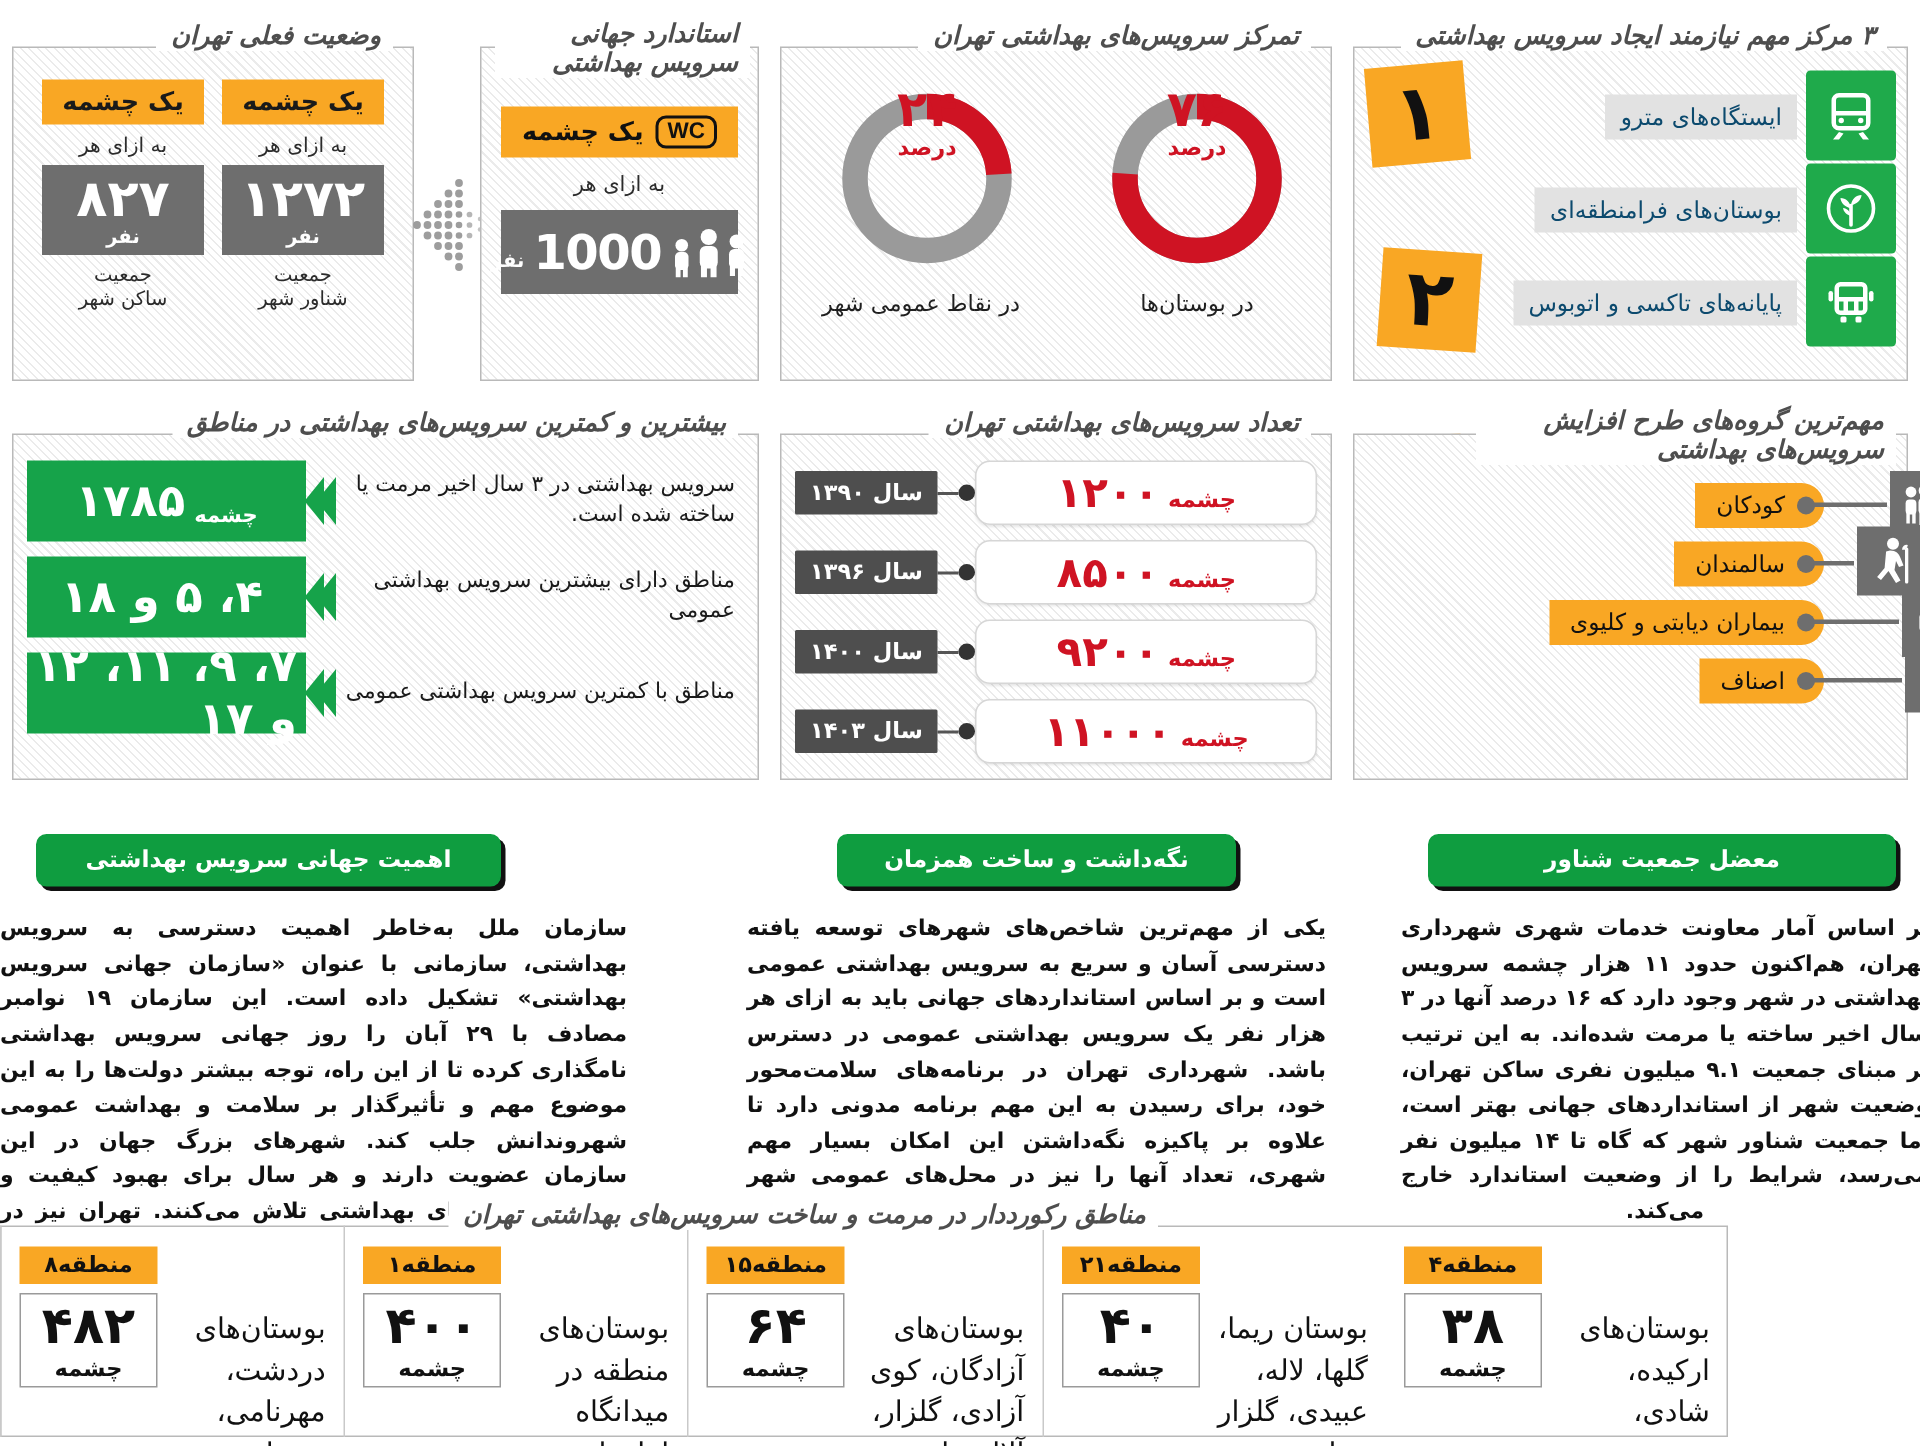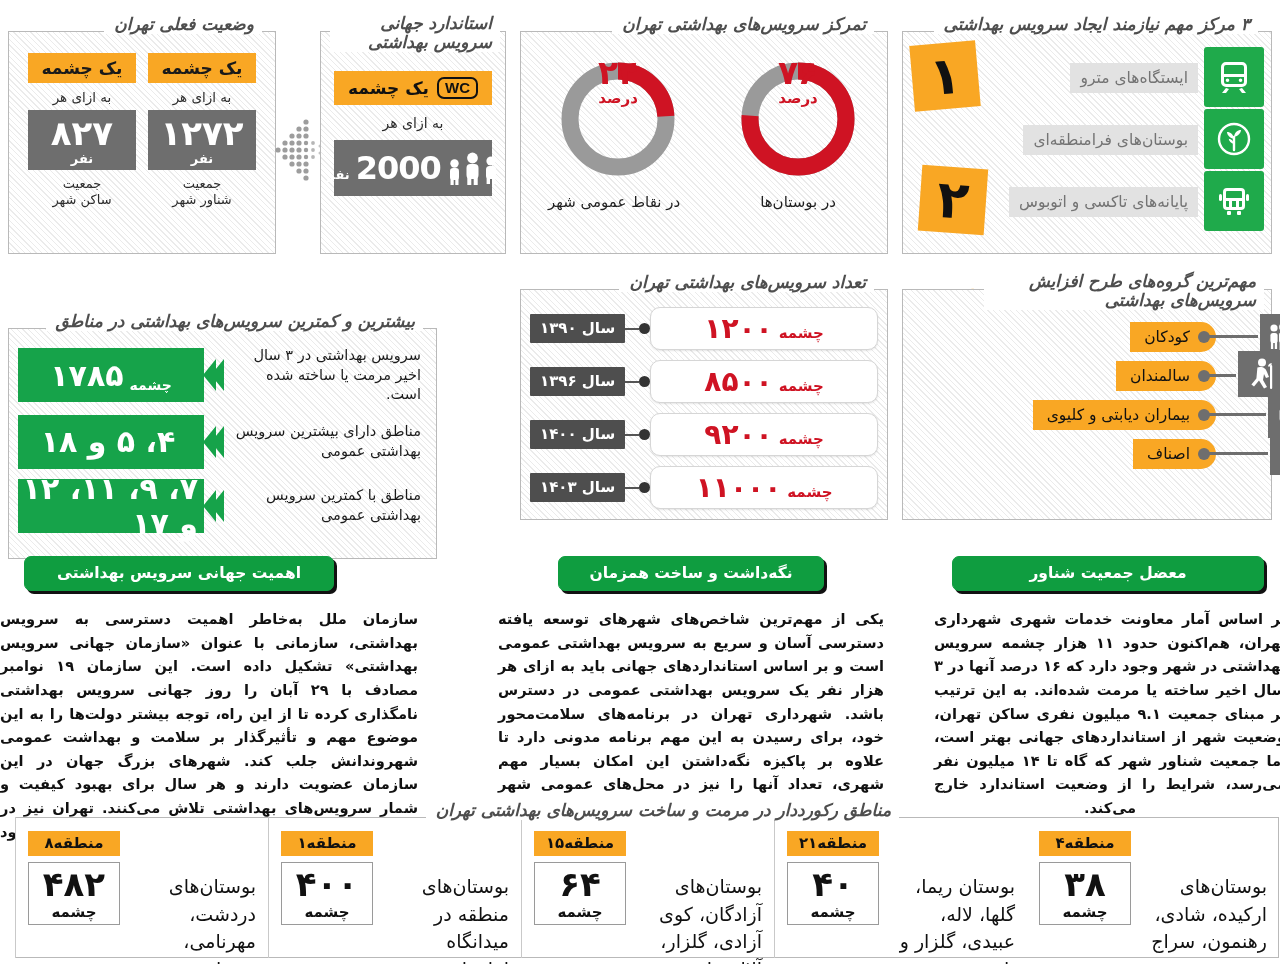--- a/index.html
+++ b/index.html
@@ -103,34 +103,34 @@
   .three-body { position: relative; height: 100%; padding-top: 16px; }
   .tri-row { position: relative; height: 62px; display: flex; align-items: center; }
   .tri-icon {
     width: 60px; height: 60px; background: #1faa4b; border-radius: 3px;
     display: flex; align-items: center; justify-content: center;
     position: absolute; right: 8px; top: 0;
   }
   .tri-text {
     position: absolute; right: 74px; height: 30px; background: #e2e2e2;
     display: flex; align-items: center; padding: 0 10px;
-    font-size: 15.5px; color: #737373; top: 16px; white-space: nowrap;
+    font-size: 15.5px; color: #0c4a6e; top: 16px; white-space: nowrap;
   }
   .tri-num {
     position: absolute; left: 10px; width: 66px; height: 66px;
     background: #f9a724; color: #111; font-weight: bold; font-size: 52px;
     display: flex; align-items: center; justify-content: center;
     line-height: 1;
   }
   .tri-num.r1 { top: -4px; transform: rotate(-5deg); }
   .tri-num.r2 { top: 58px; transform: rotate(4deg); left: 18px; }
   .tri-num.r3 { top: 120px; transform: rotate(-4deg); left: 8px; }
 
   
-  #p-minmax { left: 8px; top: 272px; width: 429px; height: 248px; margin-top: 39px; }
+  #p-minmax { left: 8px; top: 272px; width: 498px; height: 248px; }
   .mm-row { display: flex; flex-direction: row-reverse; align-items: center; margin: 0 10px 10px 10px; }
   .mm-bar {
     background: #16a34a; color: #fff; font-weight: bold;
     height: 54px; width: 186px; display: flex; flex-direction: row-reverse;
     align-items: center; justify-content: center; gap: 6px;
   }
   .mm-bar .v { font-size: 30px; letter-spacing: -0.5px; }
   .mm-bar .u { font-size: 14px; align-self: flex-end; padding-bottom: 9px; }
   .chev { display: flex; margin: 0 4px; }
   .chev span {
@@ -190,21 +190,21 @@
   }
 
   #tb-1 { left: 0px; top: 556px; width: 418px; }
   #tb-1 .tb-pill { margin: 0 84px 0 24px; }
   #tb-2 { left: 498px; top: 556px; width: 386px; }
   #tb-2 .tb-pill { margin: 0 60px; }
   #tb-3 { left: 934px; top: 556px; width: 352px; }
   #tb-3 .tb-pill { margin: 0 22px 0 18px; }
 
   
-  #p-bottom { left: 15px; top: 800px; width: 1264px; height: 158px; }
+  #p-bottom { left: 0; top: 800px; width: 1152px; height: 158px; }
   .bt-grid { display: flex; flex-direction: row-reverse; height: 100%; }
   .bt-cell {
     flex: 1; display: flex; flex-direction: row-reverse;
     padding: 14px 12px 10px; gap: 10px;
     border-left: 1px solid #c9c9c9;
   }
   .bt-cell:last-child { border-left: none; }
   .bt-left { width: 92px; text-align: center; flex-shrink: 0; }
   .bt-badge {
     background: #f9a724; color: #111; font-weight: bold; font-size: 15px;
@@ -291,21 +291,21 @@
 سرویس بهداشتی</div>
   <div class="panel-body">
     <div class="std-inner">
       <div class="std-bar">
         <span>یک چشمه</span>
         <span class="wc-badge">WC</span>
       </div>
       <div class="std-mid">به ازای هر</div>
       <div class="std-num">
         <span class="unit">نفر</span>
-        <span class="big">2000</span>
+        <span class="big">1000</span>
         <span class="ppl">
           <svg width="16" height="30" viewBox="0 0 16 30">
               <circle cx="8" cy="6" r="4.6" fill="#fff"></circle>
               <rect x="3" y="11" width="10" height="13" rx="3.5" fill="#fff"></rect>
               <rect x="3.6" y="21" width="3.4" height="8" fill="#fff"></rect>
               <rect x="9" y="21" width="3.4" height="8" fill="#fff"></rect>
             </svg>
           <svg width="19" height="34" viewBox="0 0 19 34">
               <circle cx="9.5" cy="7" r="5.4" fill="#fff"></circle>
               <rect x="3.5" y="13" width="12" height="15" rx="4" fill="#fff"></rect>

